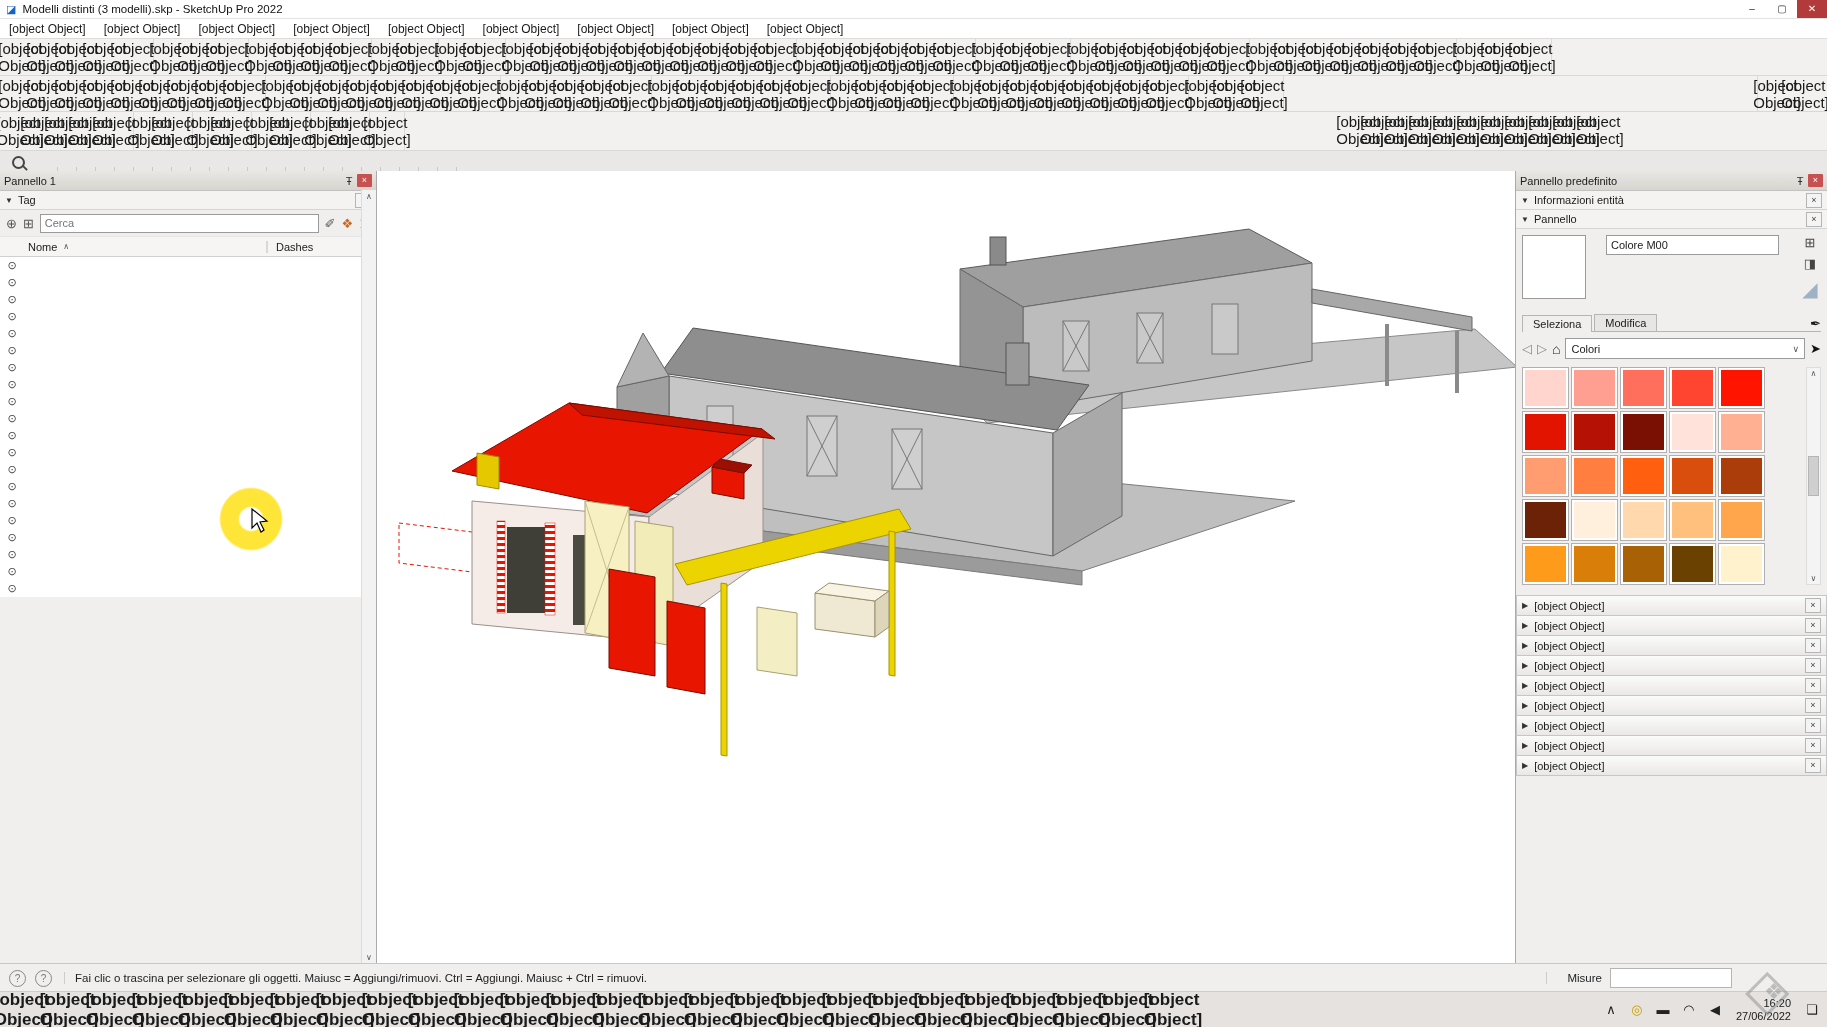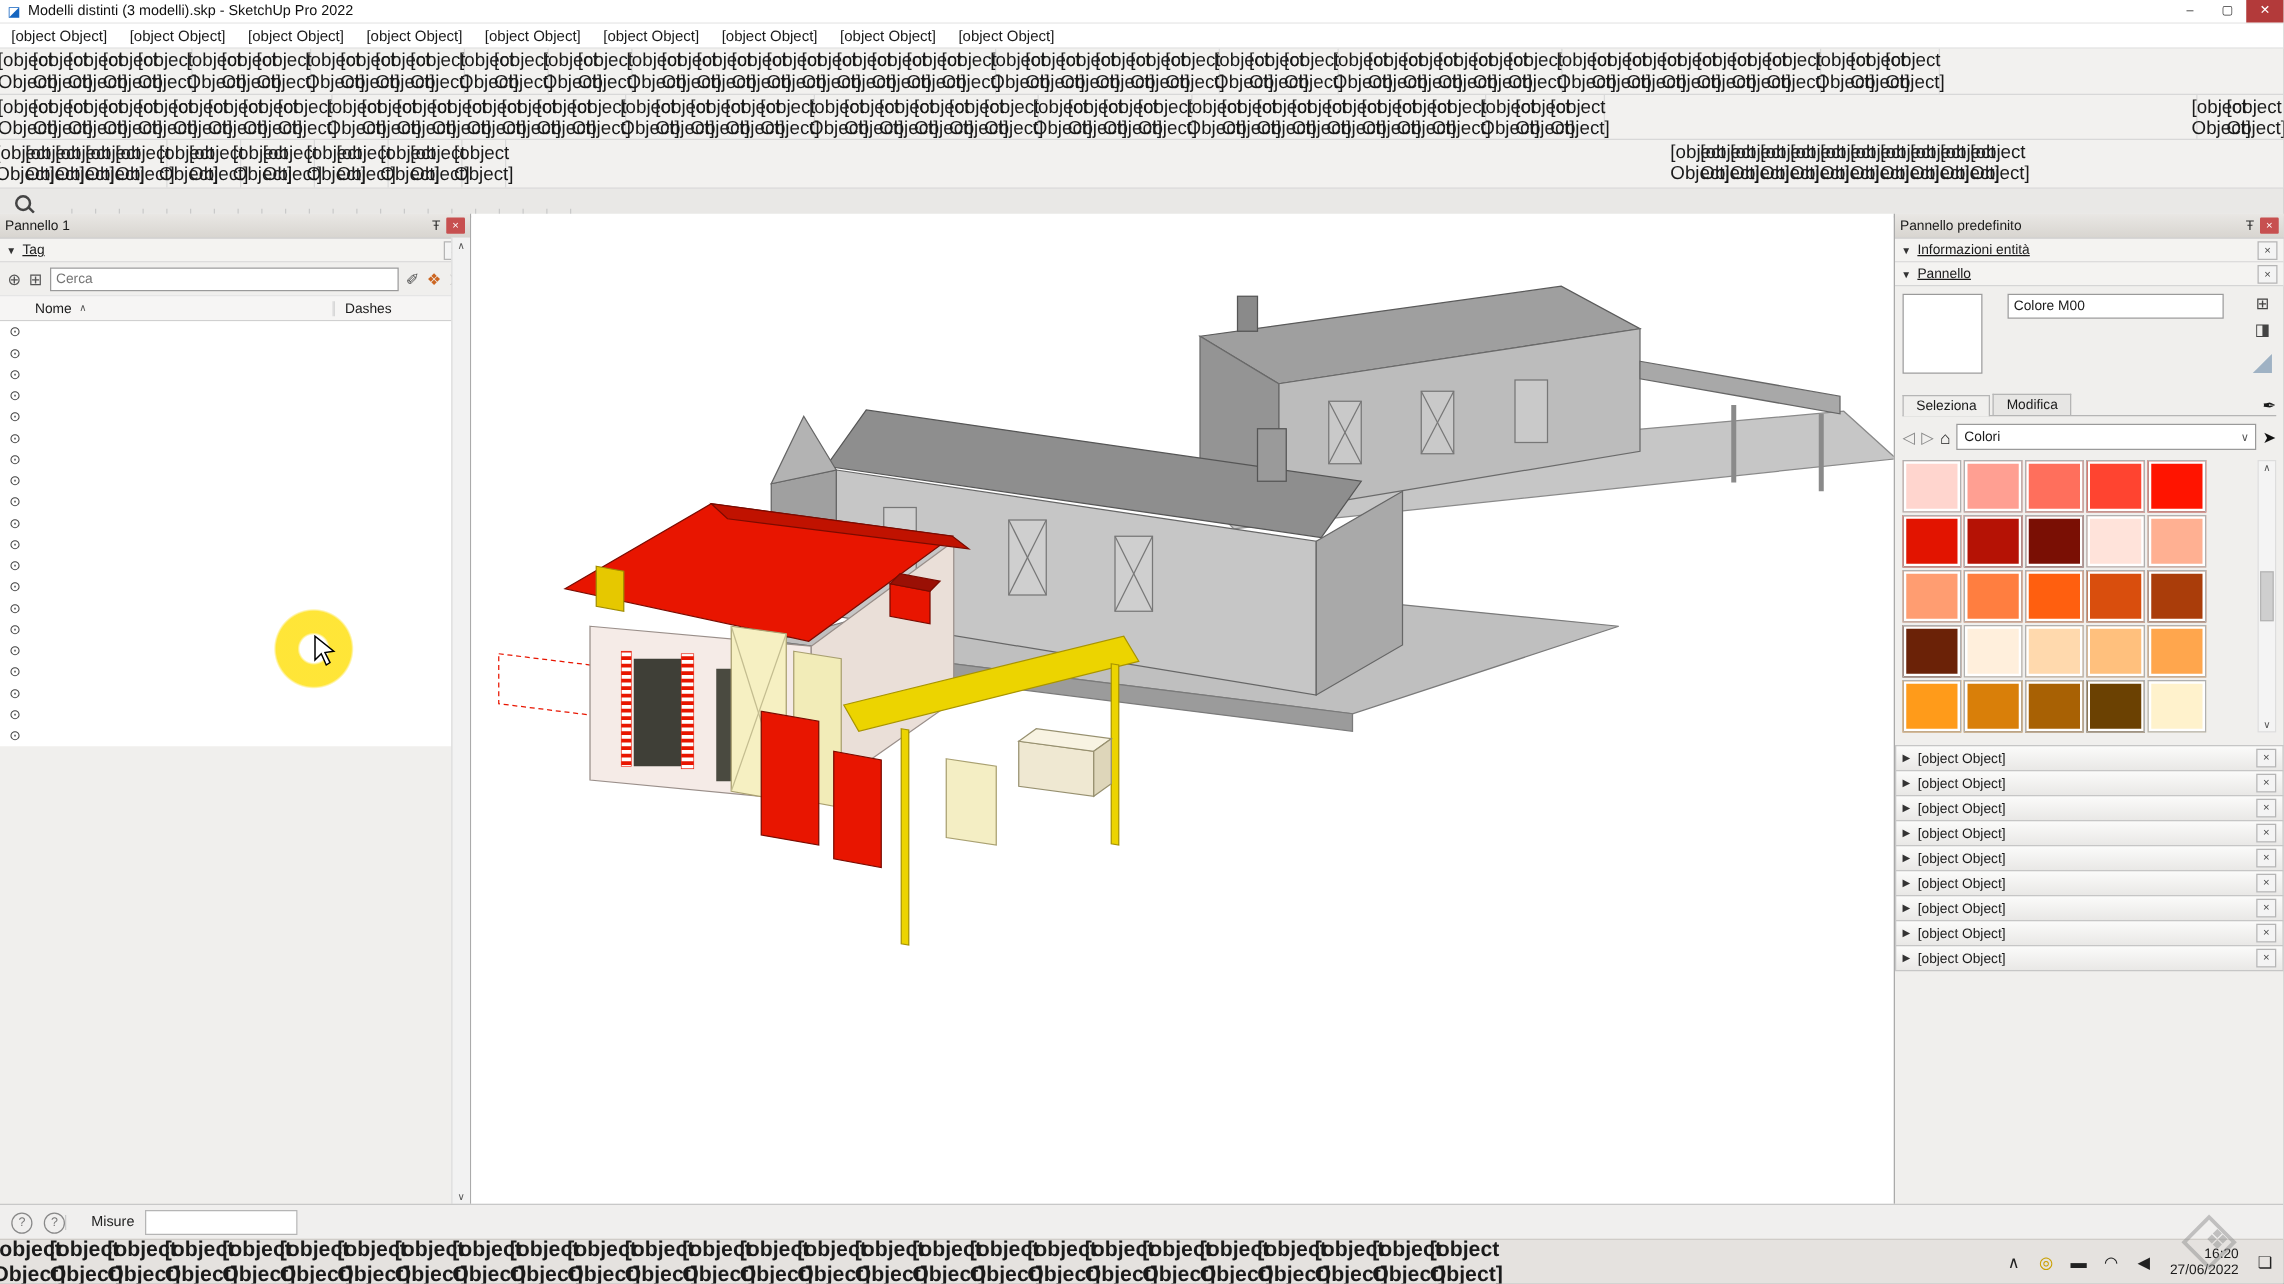--- a/index.html
+++ b/index.html
@@ -33,21 +33,21 @@
   
   .main{position:absolute;top:171px;left:0;right:0;bottom:63px;display:flex;}
   
   .lpanel{width:376px;background:#f0efed;border-right:1px solid #aaa;position:relative;font-size:11px;flex:0 0 auto;}
   .phead{height:19px;background:linear-gradient(#e9e7e4,#d8d5d0);display:flex;align-items:center;padding:0 4px;border-bottom:1px solid #c2c2c2;}
   .phead .ptitle{flex:1;}
   .pin{width:16px;text-align:center;color:#333;cursor:pointer;}
   .xr{width:15px;height:13px;background:#c75050;color:#fff;font-size:9px;line-height:13px;text-align:center;cursor:pointer;border-radius:1px;}
   .shead{height:18px;display:flex;align-items:center;background:#f4f3f1;border-bottom:1px solid #d5d5d5;padding:0 5px;}
   .shead .tri{font-size:8px;margin-right:5px;color:#333;}
-  .shead .slabel{flex:1;text-decoration:underline;}
+  .shead .slabel{flex:1;}
   .xbox{width:14px;height:13px;border:1px solid #b5b5b5;background:#f4f4f4;color:#444;font-size:9px;line-height:12px;text-align:center;cursor:pointer;}
   .srow{height:26px;display:flex;align-items:center;padding:0 6px;gap:6px;background:#f0efed;}
   .sico{font-size:13px;color:#555;cursor:pointer;}
   .search{flex:1;height:17px;border:1px solid #9a9a9a;background:#fff;font-size:11px;padding:0 4px;color:#888;font-family:"Liberation Sans",sans-serif;}
   .colhead{height:19px;display:flex;align-items:center;background:#f6f5f4;border-bottom:1px solid #d0d0d0;border-top:1px solid #e5e5e5;padding-left:28px;}
   .colhead .cname{flex:1;display:flex;align-items:center;border-right:1px solid #d8d8d8;}
   .colhead .sort{margin-left:6px;font-size:8px;color:#555;}
   .colhead .cdash{width:100px;padding-left:8px;border-left:1px solid #d8d8d8;}
   .taglist{background:#fff;}
   .trow{height:17px;display:flex;align-items:center;cursor:pointer;}
@@ -834,20 +834,21 @@
           <span class="seclabel">[object Object]</span>
           <span class="xbox">×</span>
         </div>
         </div>
     </div>
   </div>
 
   <div class="statusbar">
     <span class="helpico">?</span>
     <span class="helpico">?</span>
+    <span class="stmsg">Fai clic o trascina per selezionare gli oggetti. Maiusc = Aggiungi/rimuovi. Ctrl = Aggiungi. Maiusc + Ctrl = rimuovi.</span>
     <span class="mlabel">Misure</span>
     <span class="mbox"></span>
   </div>
 
   <div class="taskbar">
     <div style="display:flex;align-items:center;">
 
     <span class="tico">[object Object]</span>
         <span class="tico">[object Object]</span>
         <span class="tico">[object Object]</span>

